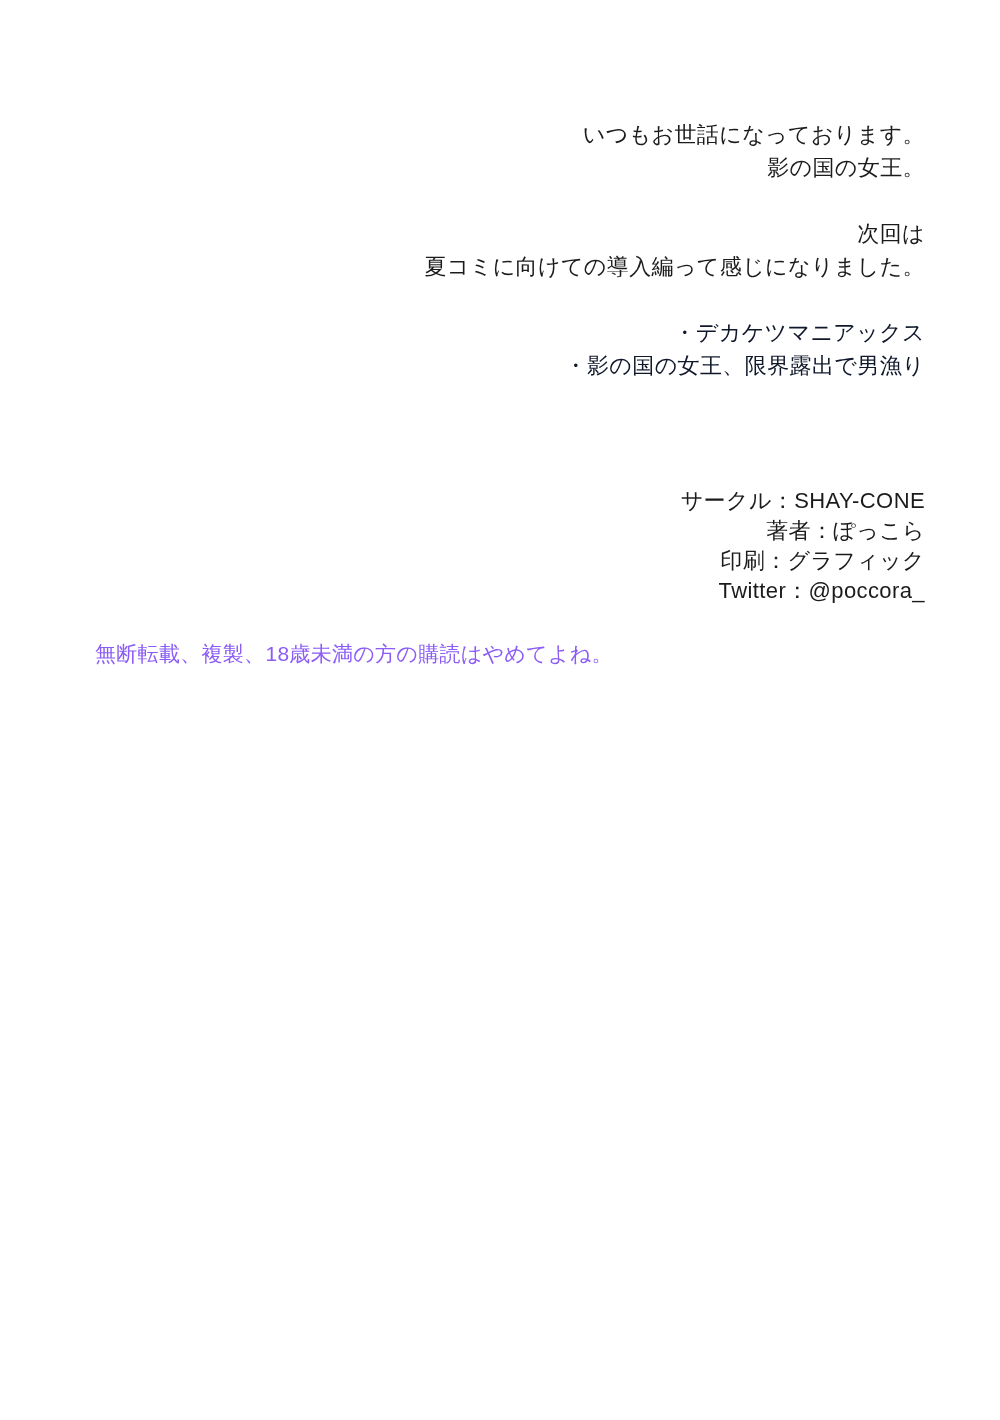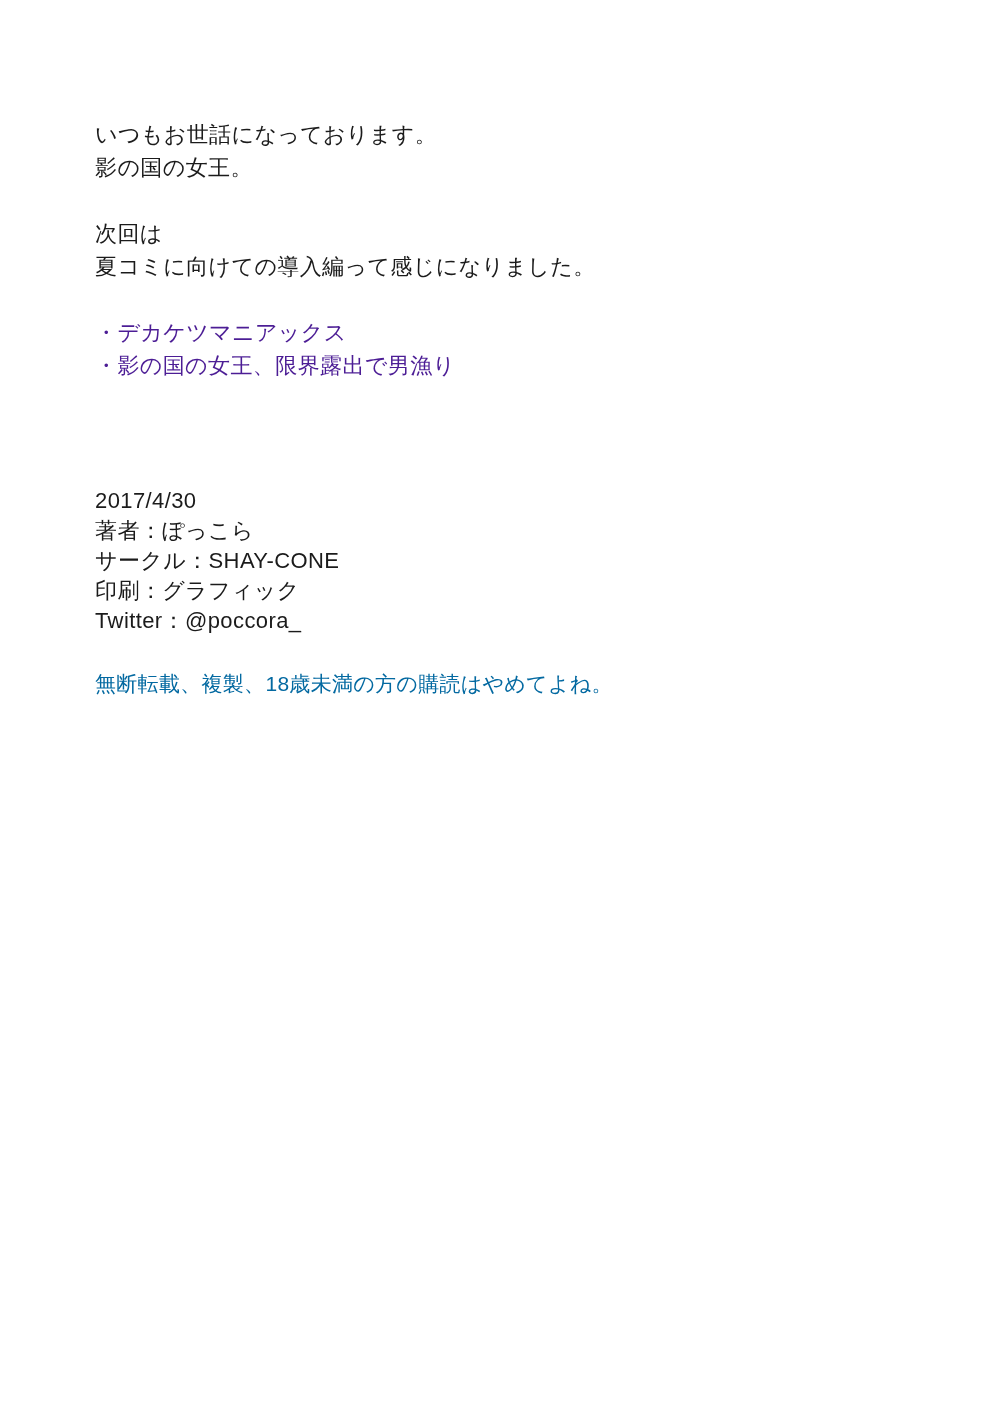--- a/index.html
+++ b/index.html
@@ -31,39 +31,40 @@
   }
   .line {
     font-size: 22px;
     line-height: 33px;
     letter-spacing: 0.4px;
     color: #1b1b1b;
     white-space: pre;
   }
   .block {
     margin: 0 0 0 0;
+    text-align: right;
   }
   .gap-small { height: 33px; }
   .gap-para { height: 33px; }
   .bullet-line {
     font-size: 22px;
     line-height: 33px;
     letter-spacing: 0.4px;
-    color: #4c1d95;
+    color: #0f172a;
     white-space: pre;
   }
   .colophon .line {
     font-size: 22px;
     line-height: 30px;
   }
   .notice {
     font-size: 21px;
     line-height: 31px;
     letter-spacing: 0.3px;
-    color: #0369a1;
+    color: #8b5cf6;
     white-space: pre;
   }
   .spacer-colophon { height: 38px; }
   .spacer-notice { height: 32px; }
 </style>
 </head>
 <body>
 
 <div class="page">
   <div class="content">
@@ -89,23 +90,22 @@
 
     <div class="gap-para"></div>
 
     <div class="block">
     </div>
 
     <div class="spacer-colophon"></div>
     <div class="gap-small"></div>
 
     <div class="block colophon">
-      <div class="line">2017/4/30</div>
+      <div class="line">サークル：SHAY-CONE</div>
       <div class="line">著者：ぽっこら</div>
-      <div class="line">サークル：SHAY-CONE</div>
       <div class="line">印刷：グラフィック</div>
       <div class="line">Twitter：@poccora_</div>
     </div>
 
     <div class="spacer-notice"></div>
 
     <div class="notice">無断転載、複製、18歳未満の方の購読はやめてよね。</div>
 
   </div>
 </div>

